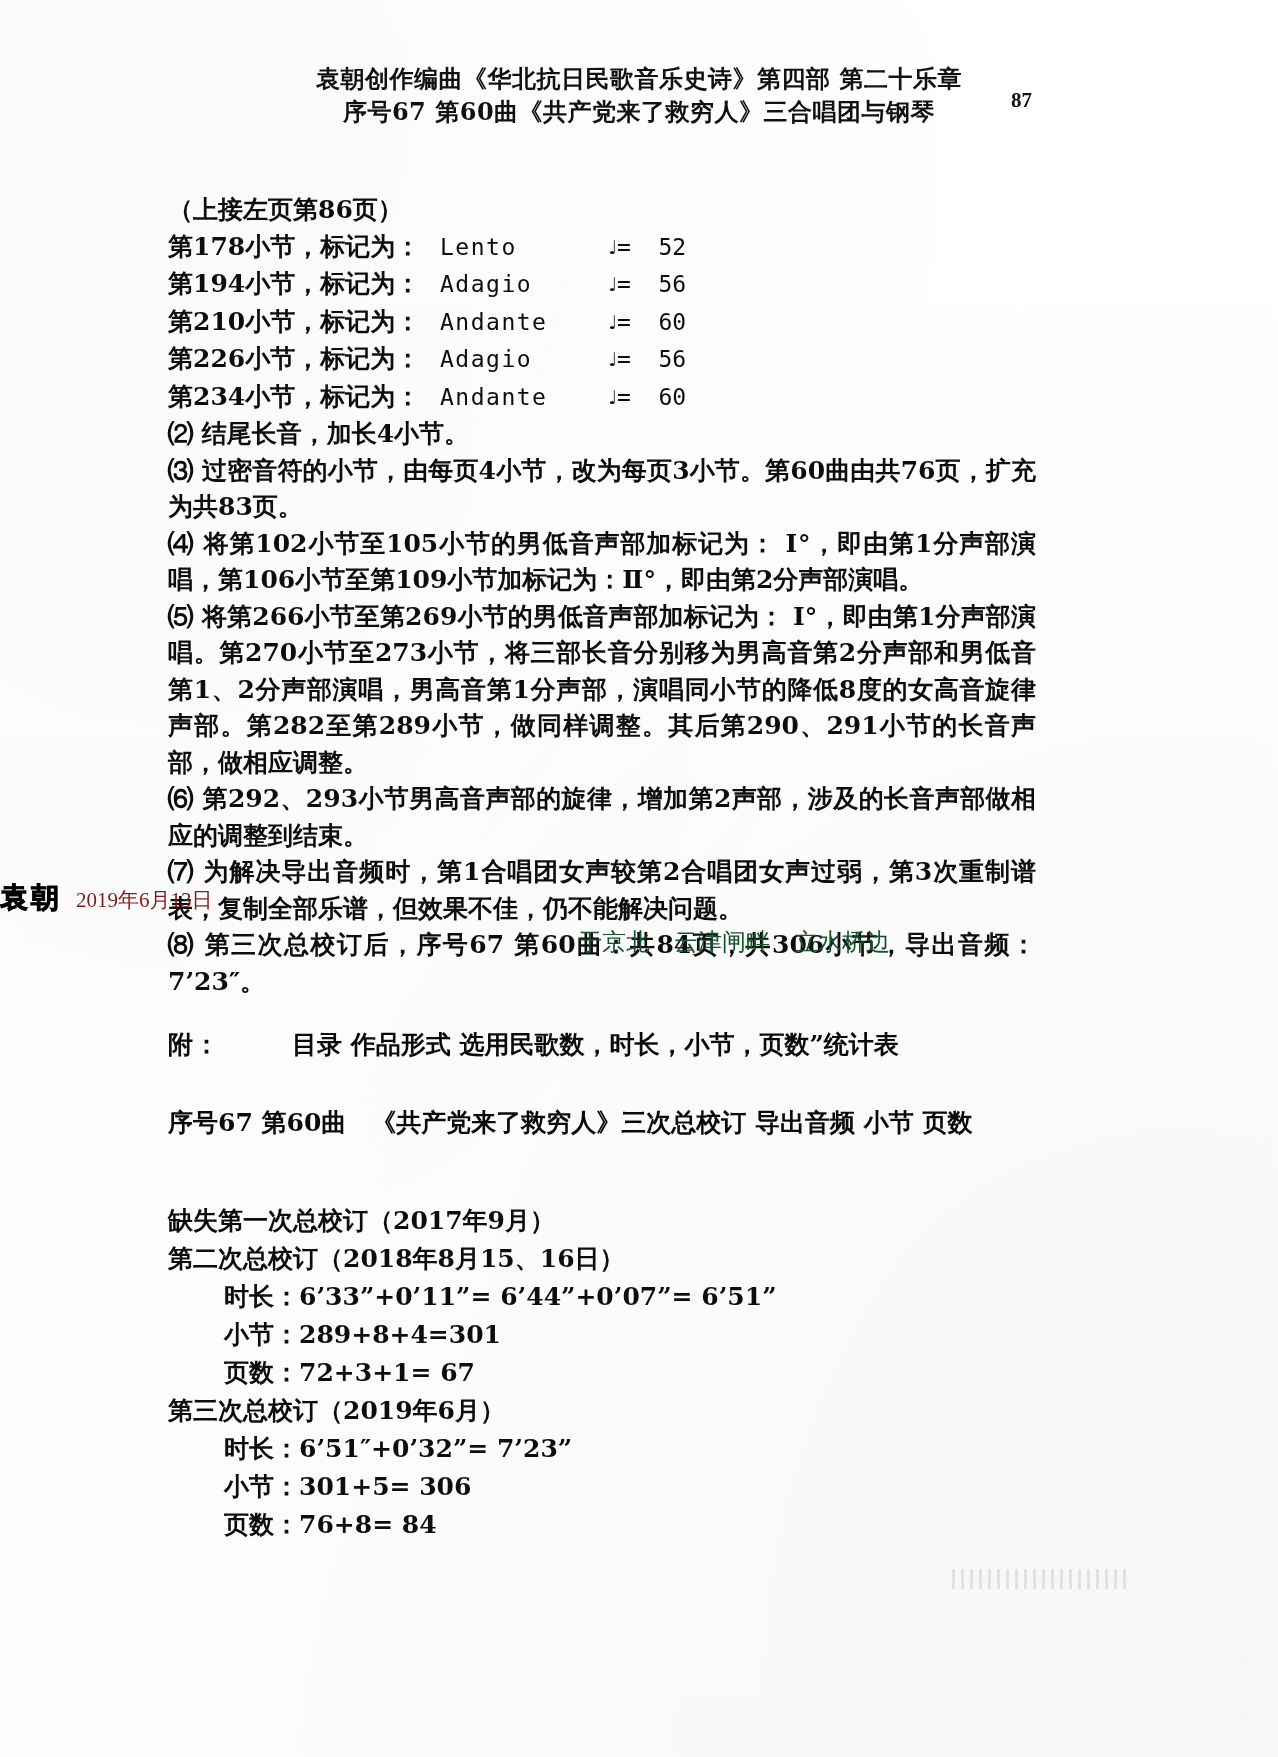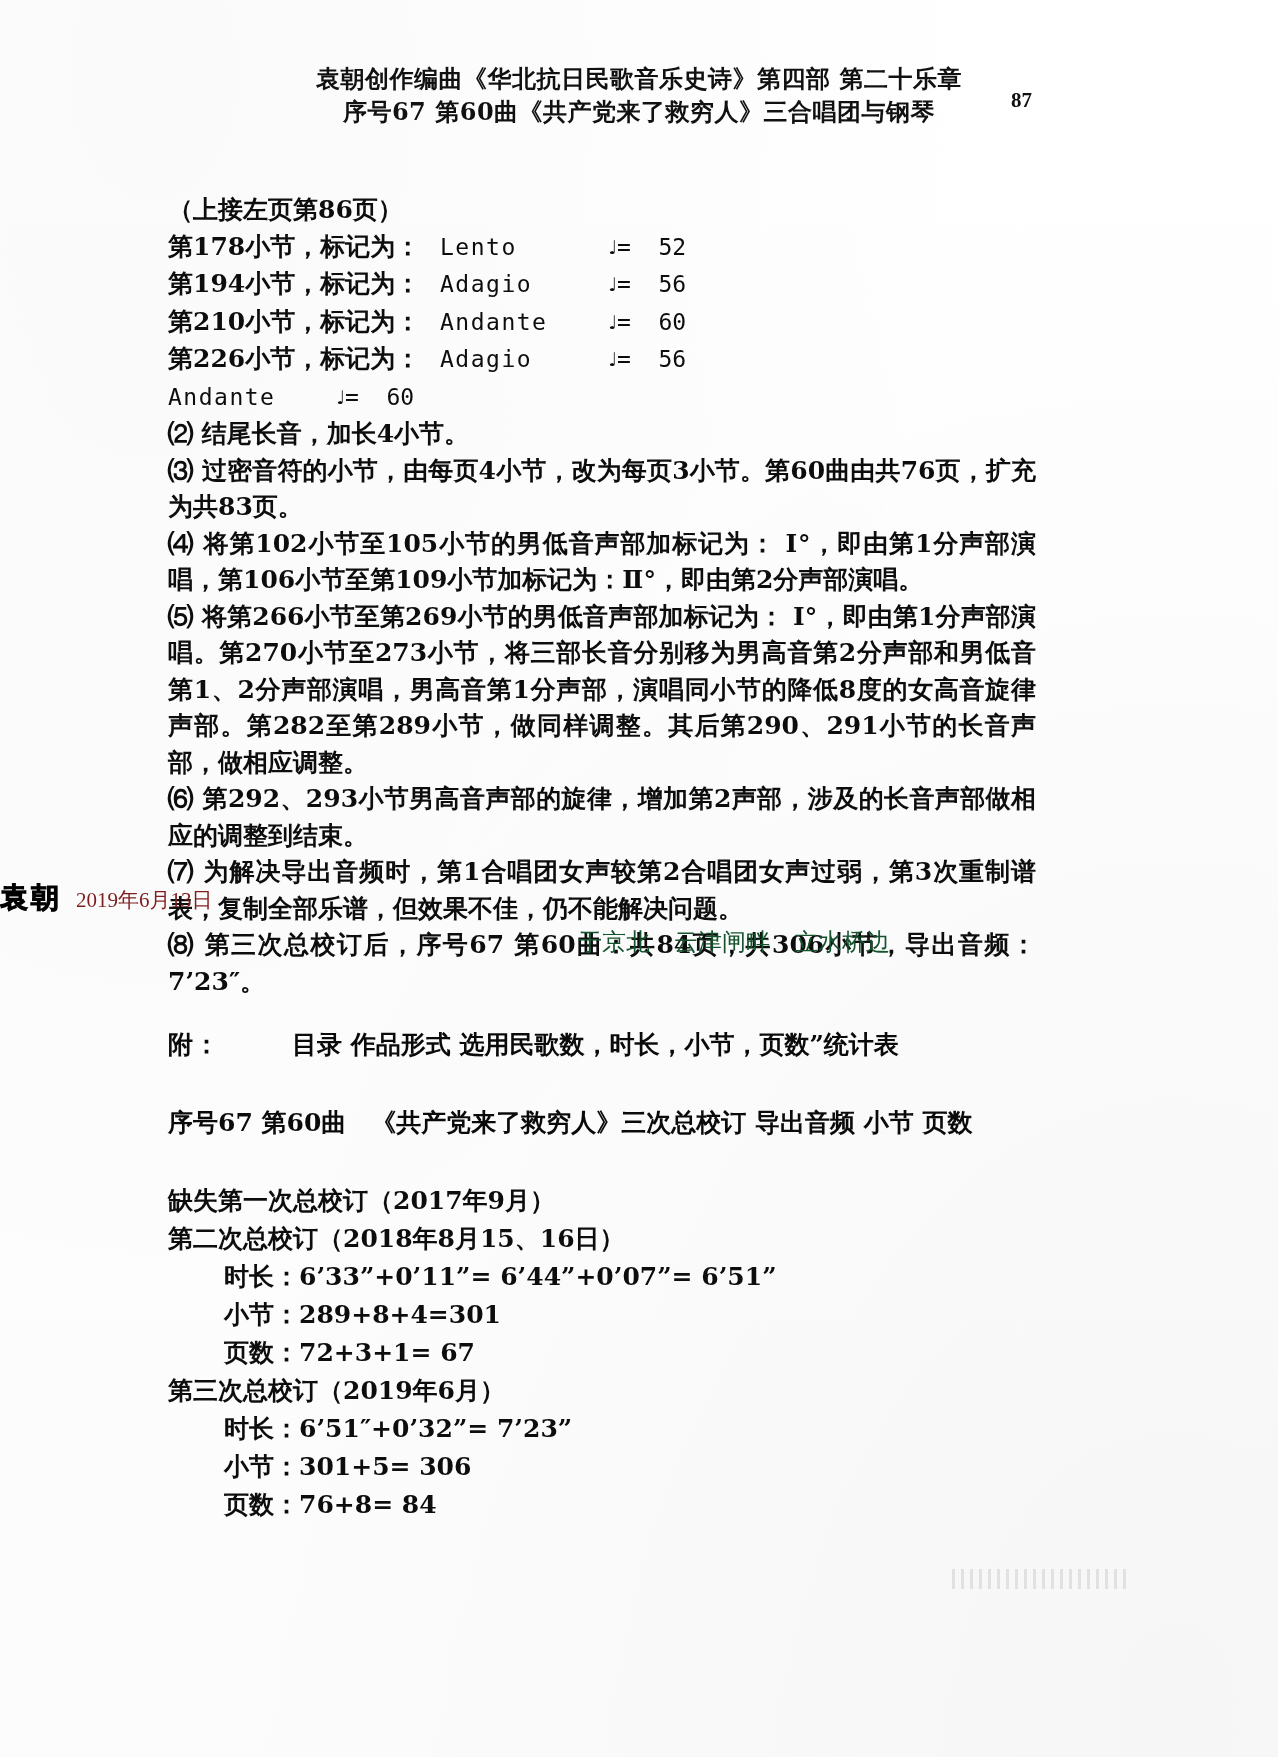--- a/index.html
+++ b/index.html
@@ -211,21 +211,21 @@
   .appendix-entry {
     margin-top: 40px;
     font-size: 25px;
     line-height: 38px;
     font-weight: 700;
     font-family: "DejaVu Serif", "Liberation Serif", serif;
     white-space: pre;
   }
 
   .stats {
-    margin-top: 40px;
+    margin-top: 60px;
   }
   .stat-line {
     font-size: 25px;
     line-height: 38px;
     font-weight: 700;
     font-family: "DejaVu Serif", "Liberation Serif", serif;
     color: #0d0d0d;
     white-space: pre;
   }
   .stat-line.indent {
@@ -278,20 +278,21 @@
         <span class="measure">第210小节，标记为：</span>
         <span class="term">Andante</span>
         <span class="bpm"><span class="note-glyph">♩</span><span>=  60</span></span>
       </div>
       <div class="tempo-row">
         <span class="measure">第226小节，标记为：</span>
         <span class="term">Adagio</span>
         <span class="bpm"><span class="note-glyph">♩</span><span>=  56</span></span>
       </div>
       <div class="tempo-row">
+        <span class="measure">第234小节，标记为：</span>
         <span class="term">Andante</span>
         <span class="bpm"><span class="note-glyph">♩</span><span>=  60</span></span>
       </div>
     </div>
 
     <div class="item">⑵ 结尾长音，加长4小节。</div>
     <div class="item">⑶ 过密音符的小节，由每页4小节，改为每页3小节。第60曲由共76页，扩充为共83页。</div>
     <div class="item">⑷ 将第102小节至105小节的男低音声部加标记为： Ⅰ°，即由第1分声部演唱，第106小节至第109小节加标记为：Ⅱ°，即由第2分声部演唱。</div>
     <div class="item">⑸ 将第266小节至第269小节的男低音声部加标记为： Ⅰ°，即由第1分声部演唱。第270小节至273小节，将三部长音分别移为男高音第2分声部和男低音第1、2分声部演唱，男高音第1分声部，演唱同小节的降低8度的女高音旋律声部。第282至第289小节，做同样调整。其后第290、291小节的长音声部，做相应调整。</div>
     <div class="item">⑹ 第292、293小节男高音声部的旋律，增加第2声部，涉及的长音声部做相应的调整到结束。</div>

